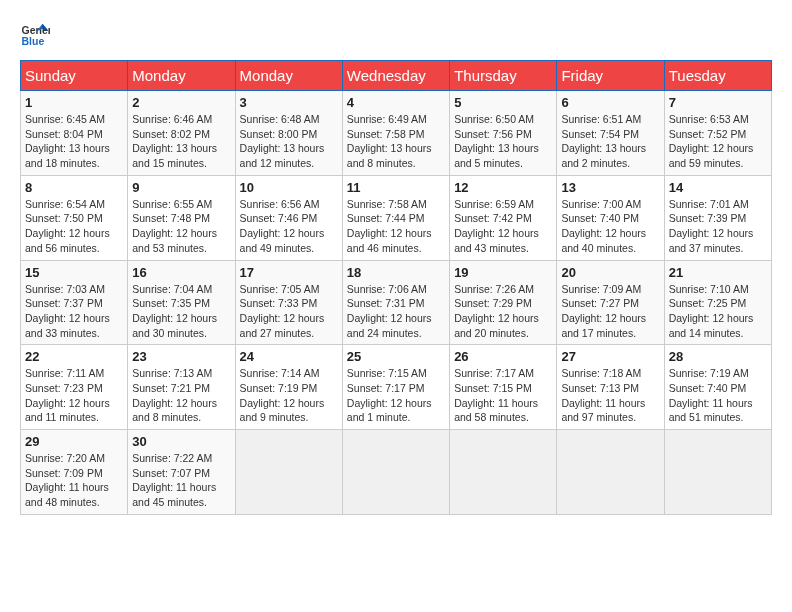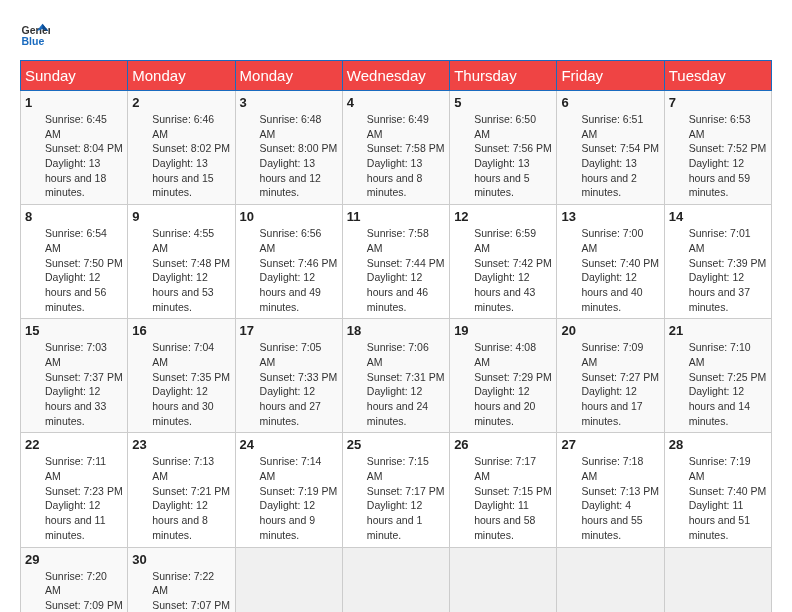--- a/index.html
+++ b/index.html
@@ -70,21 +70,20 @@
       font-size: 13px;
       font-weight: bold;
       color: #222;
       display: block;
       margin-bottom: 2px;
     }
     .day-info {
       color: #333;
       font-size: 10.5px;
       line-height: 1.4;
-      margin-left: 20px;
     }
     .empty-cell {
       background: #f0f0f0 !important;
     }
   </style>
 </head>
 <body>
 
 <div class="header">
   <div class="logo">
@@ -181,21 +180,21 @@
         <span class="day-num">8</span>
         <div class="day-info">
           <span>Sunrise: 6:54 AM</span><br>
           <span>Sunset: 7:50 PM</span><br>
           <span>Daylight: 12 hours and 56 minutes.</span>
         </div>
       </td>
         <td>
         <span class="day-num">9</span>
         <div class="day-info">
-          <span>Sunrise: 4:55 AM</span><br>
+          <span>Sunrise: 6:55 AM</span><br>
           <span>Sunset: 7:48 PM</span><br>
           <span>Daylight: 12 hours and 53 minutes.</span>
         </div>
       </td>
         <td>
         <span class="day-num">10</span>
         <div class="day-info">
           <span>Sunrise: 6:56 AM</span><br>
           <span>Sunset: 7:46 PM</span><br>
           <span>Daylight: 12 hours and 49 minutes.</span>
@@ -263,21 +262,21 @@
         <span class="day-num">18</span>
         <div class="day-info">
           <span>Sunrise: 7:06 AM</span><br>
           <span>Sunset: 7:31 PM</span><br>
           <span>Daylight: 12 hours and 24 minutes.</span>
         </div>
       </td>
         <td>
         <span class="day-num">19</span>
         <div class="day-info">
-          <span>Sunrise: 4:08 AM</span><br>
+          <span>Sunrise: 7:26 AM</span><br>
           <span>Sunset: 7:29 PM</span><br>
           <span>Daylight: 12 hours and 20 minutes.</span>
         </div>
       </td>
         <td>
         <span class="day-num">20</span>
         <div class="day-info">
           <span>Sunrise: 7:09 AM</span><br>
           <span>Sunset: 7:27 PM</span><br>
           <span>Daylight: 12 hours and 17 minutes.</span>
@@ -331,21 +330,21 @@
           <span>Sunrise: 7:17 AM</span><br>
           <span>Sunset: 7:15 PM</span><br>
           <span>Daylight: 11 hours and 58 minutes.</span>
         </div>
       </td>
         <td>
         <span class="day-num">27</span>
         <div class="day-info">
           <span>Sunrise: 7:18 AM</span><br>
           <span>Sunset: 7:13 PM</span><br>
-          <span>Daylight: 4 hours and 55 minutes.</span>
+          <span>Daylight: 11 hours and 97 minutes.</span>
         </div>
       </td>
         <td>
         <span class="day-num">28</span>
         <div class="day-info">
           <span>Sunrise: 7:19 AM</span><br>
           <span>Sunset: 7:40 PM</span><br>
           <span>Daylight: 11 hours and 51 minutes.</span>
         </div>
       </td>

